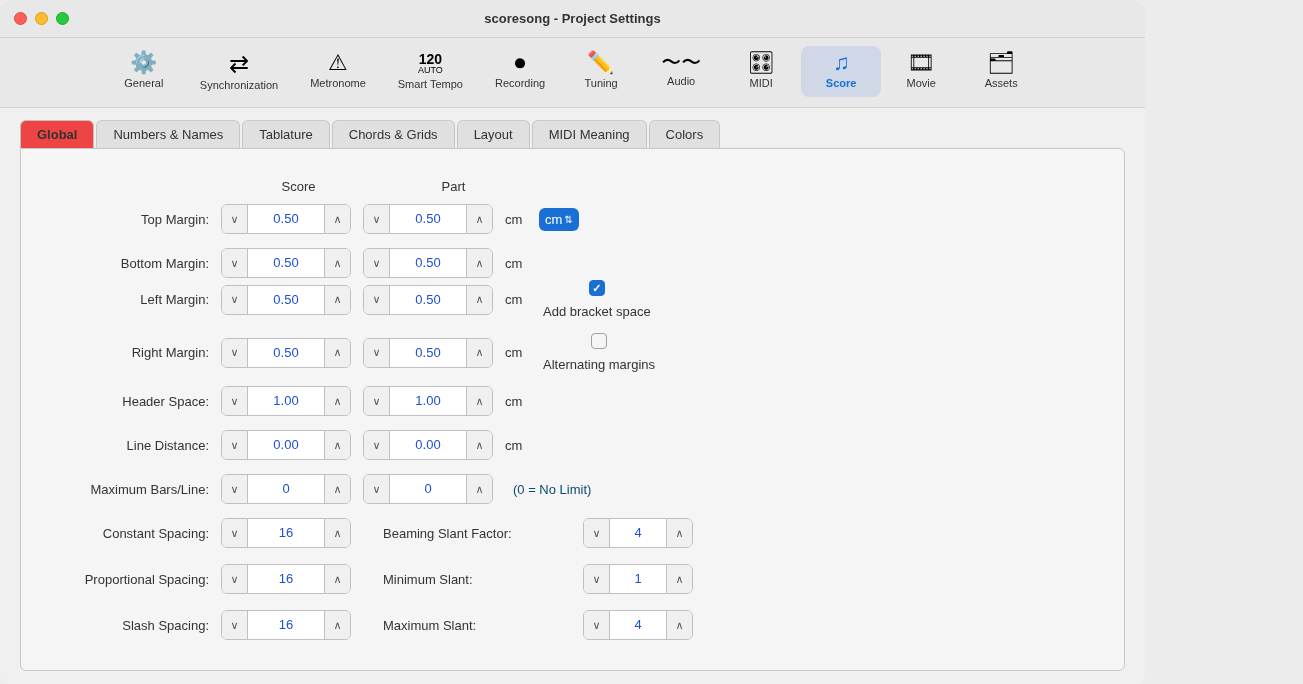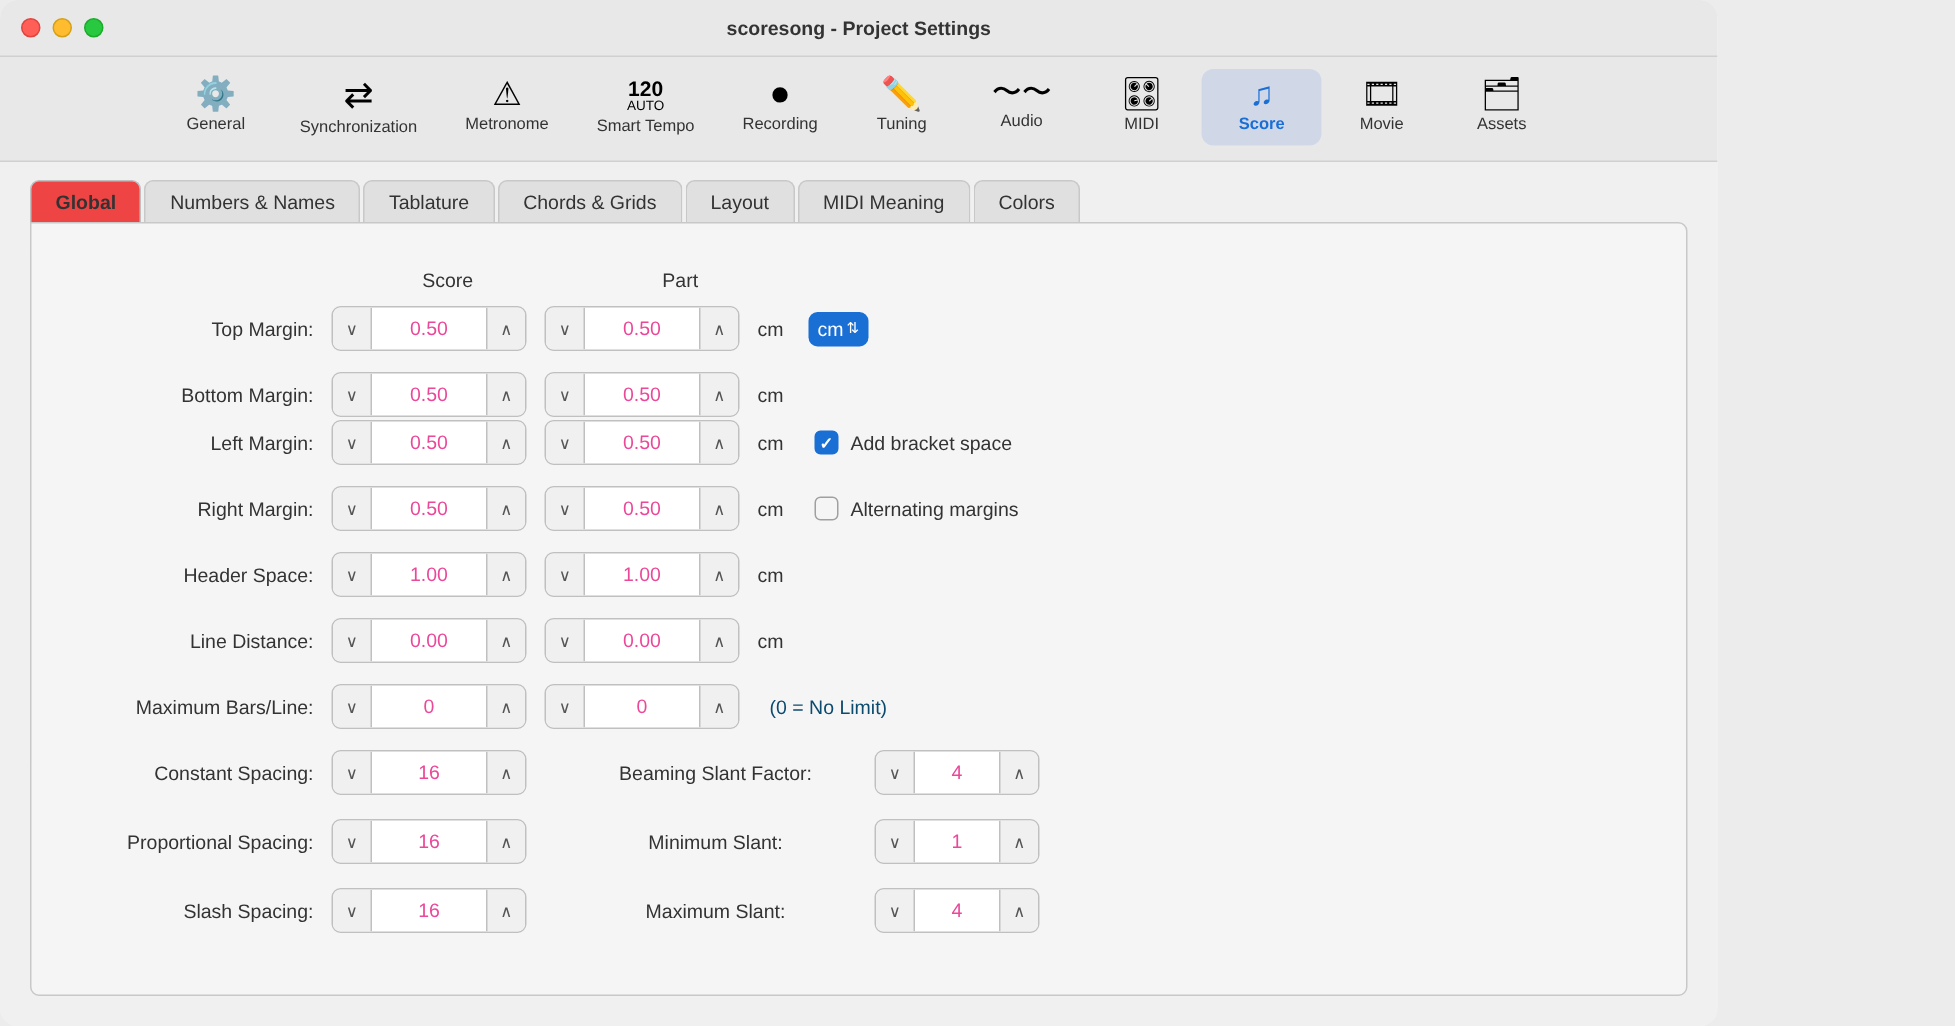--- a/index.html
+++ b/index.html
@@ -188,21 +188,21 @@
       color: #555;
       flex-shrink: 0;
       user-select: none;
     }
     .stepper-down { border-right: 1px solid #c0c0c0; }
     .stepper-up { border-left: 1px solid #c0c0c0; }
     .stepper-val {
       flex: 1;
       text-align: center;
       font-size: 13px;
-      color: #ec4899;
+      color: #1d4ed8;
       height: 28px;
       line-height: 28px;
     }
     .unit-label {
       font-size: 13px;
       color: #333;
       width: 30px;
     }
     .unit-select {
       display: flex;
@@ -216,20 +216,21 @@
       margin-left: 4px;
       gap: 2px;
     }
     .unit-select-text { font-size: 13px; }
     .unit-select-arrow { font-size: 10px; }
     .checkbox-group {
       display: flex;
       align-items: center;
       gap: 8px;
       margin-left: 8px;
+      flex-direction: column;
     }
     .checkbox {
       width: 16px;
       height: 16px;
       border-radius: 4px;
       border: 1px solid #a0a0a0;
       display: flex;
       align-items: center;
       justify-content: center;
       cursor: pointer;
@@ -251,21 +252,21 @@
     }
     .info-label {
       font-size: 13px;
       color: #0c4a6e;
       margin-left: 8px;
     }
     .half-label {
       font-size: 13px;
       color: #333;
       width: 200px;
-      text-align: center;
+      text-align: left;
       padding-right: 12px;
     }
     .bottom-section {
       display: flex;
       gap: 20px;
       margin-top: 4px;
     }
     .bottom-left, .bottom-right {
       display: flex;
       flex-direction: column;

